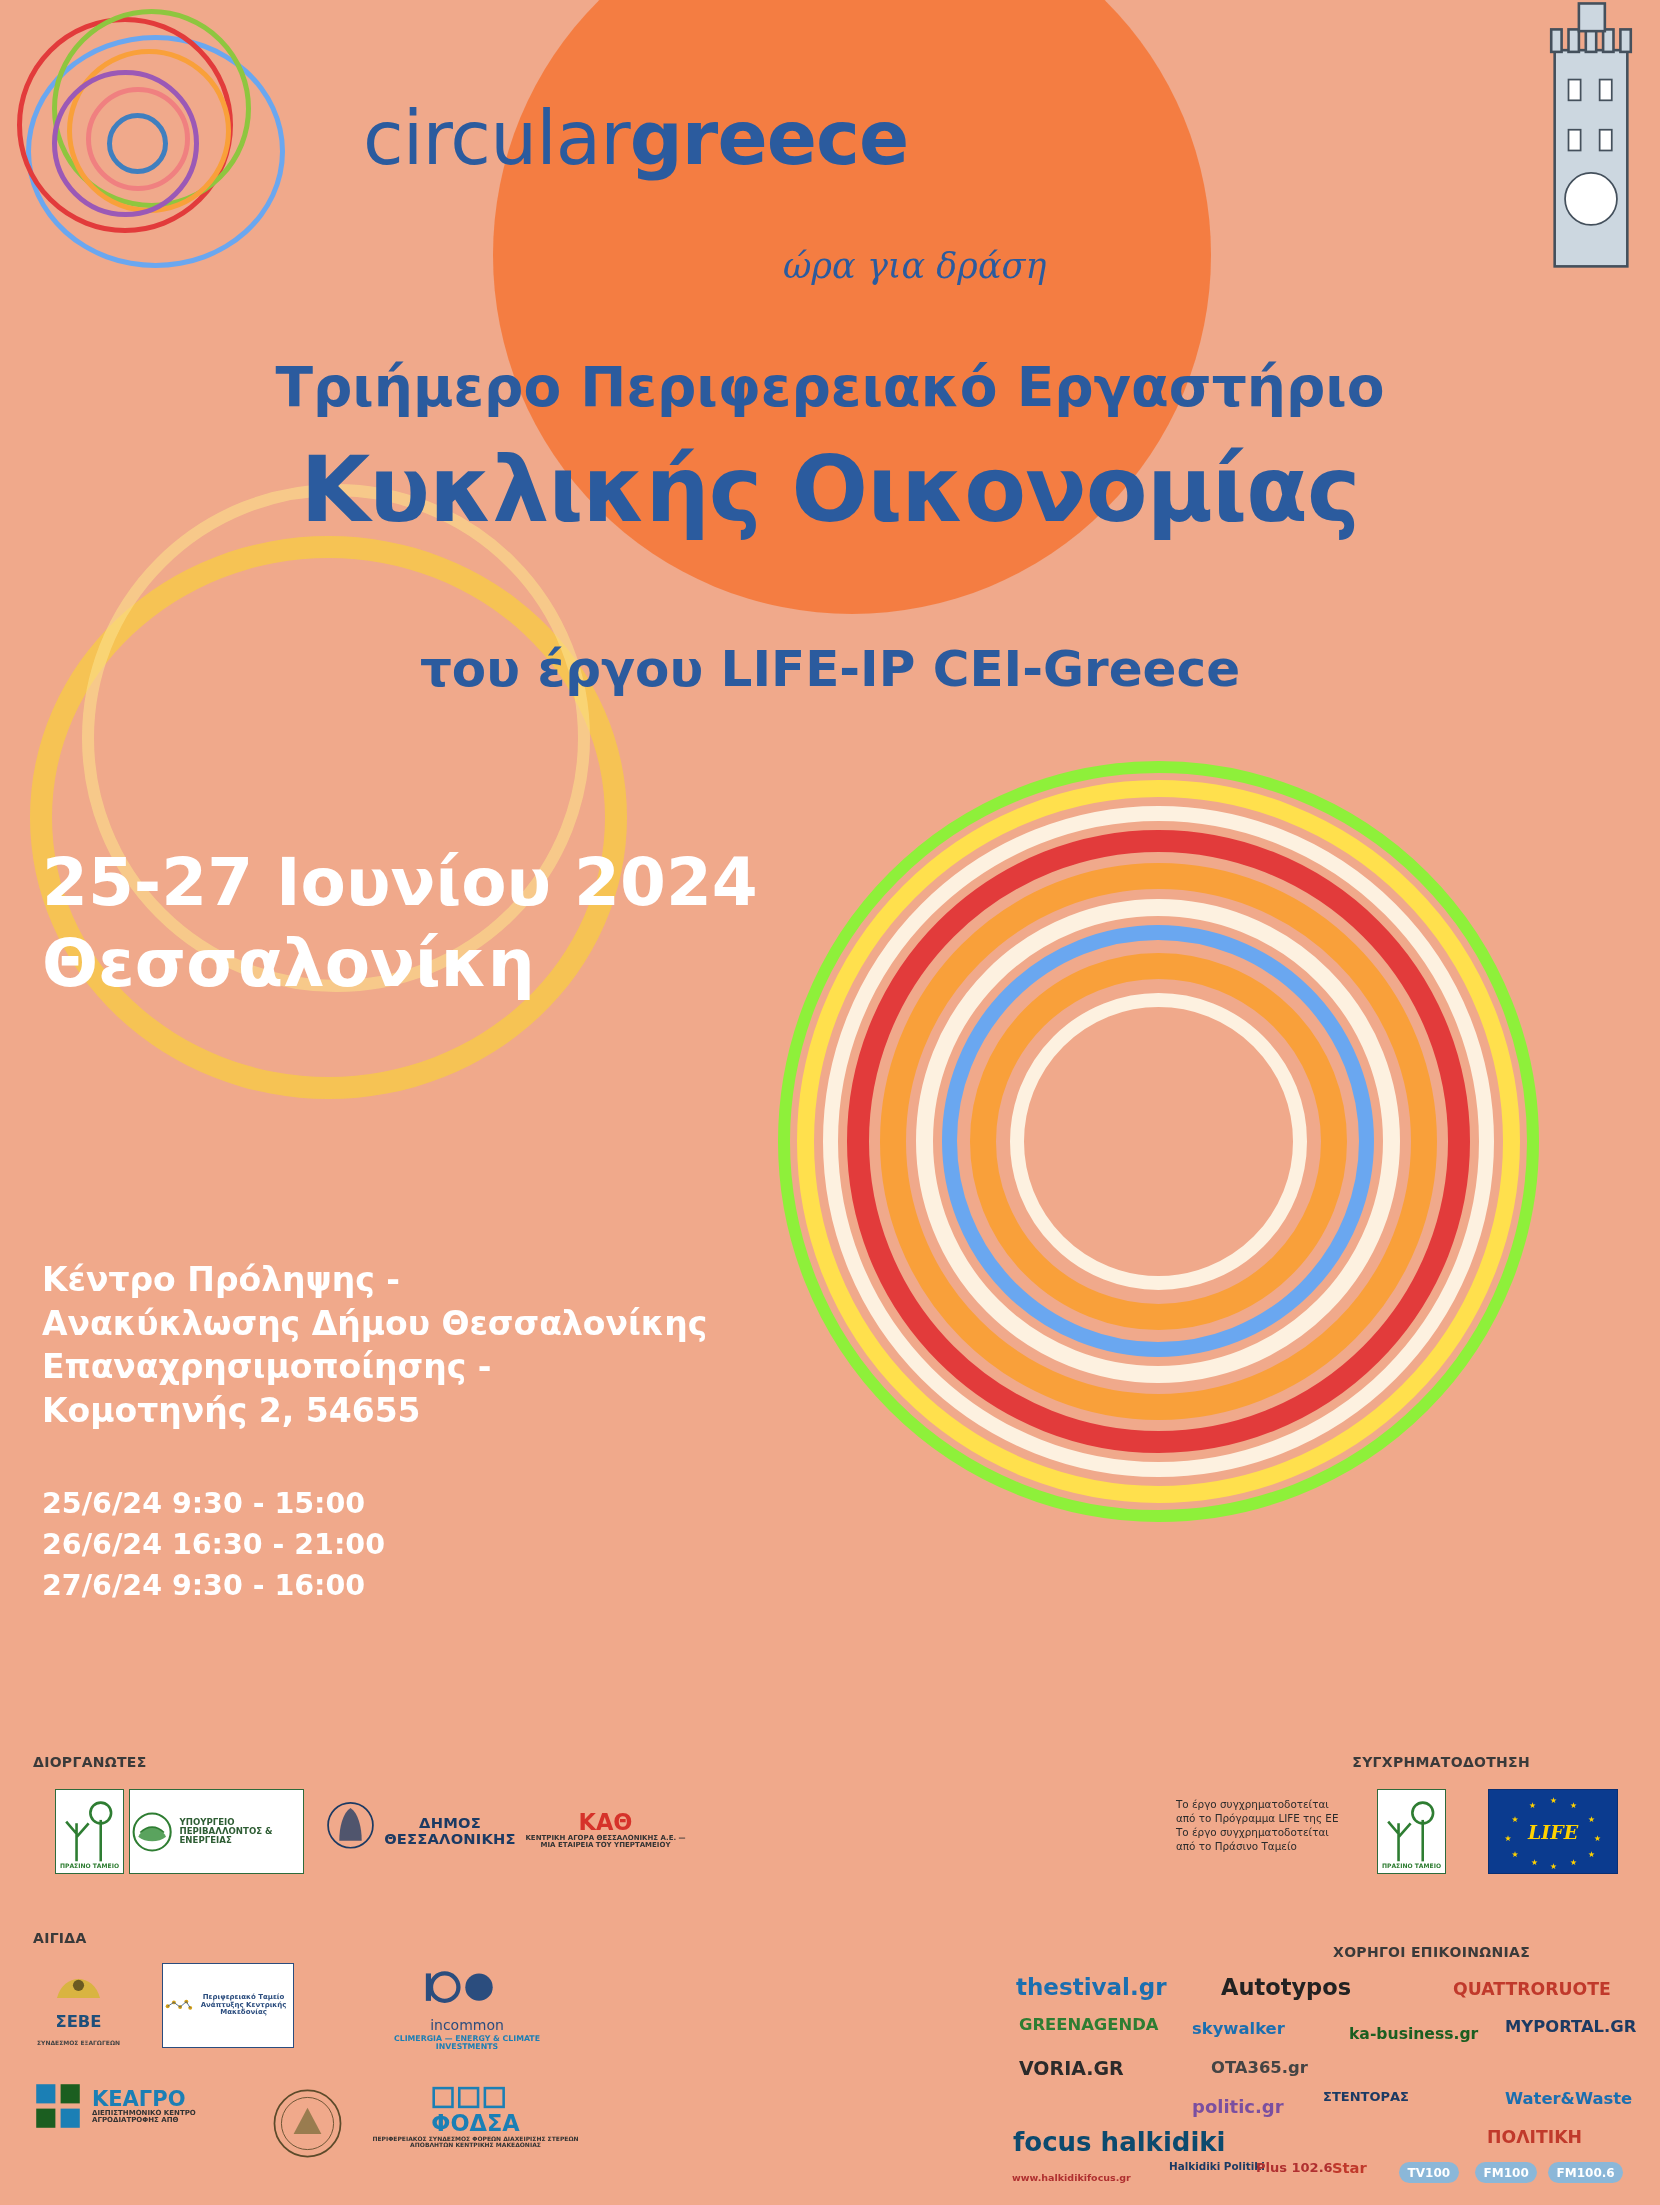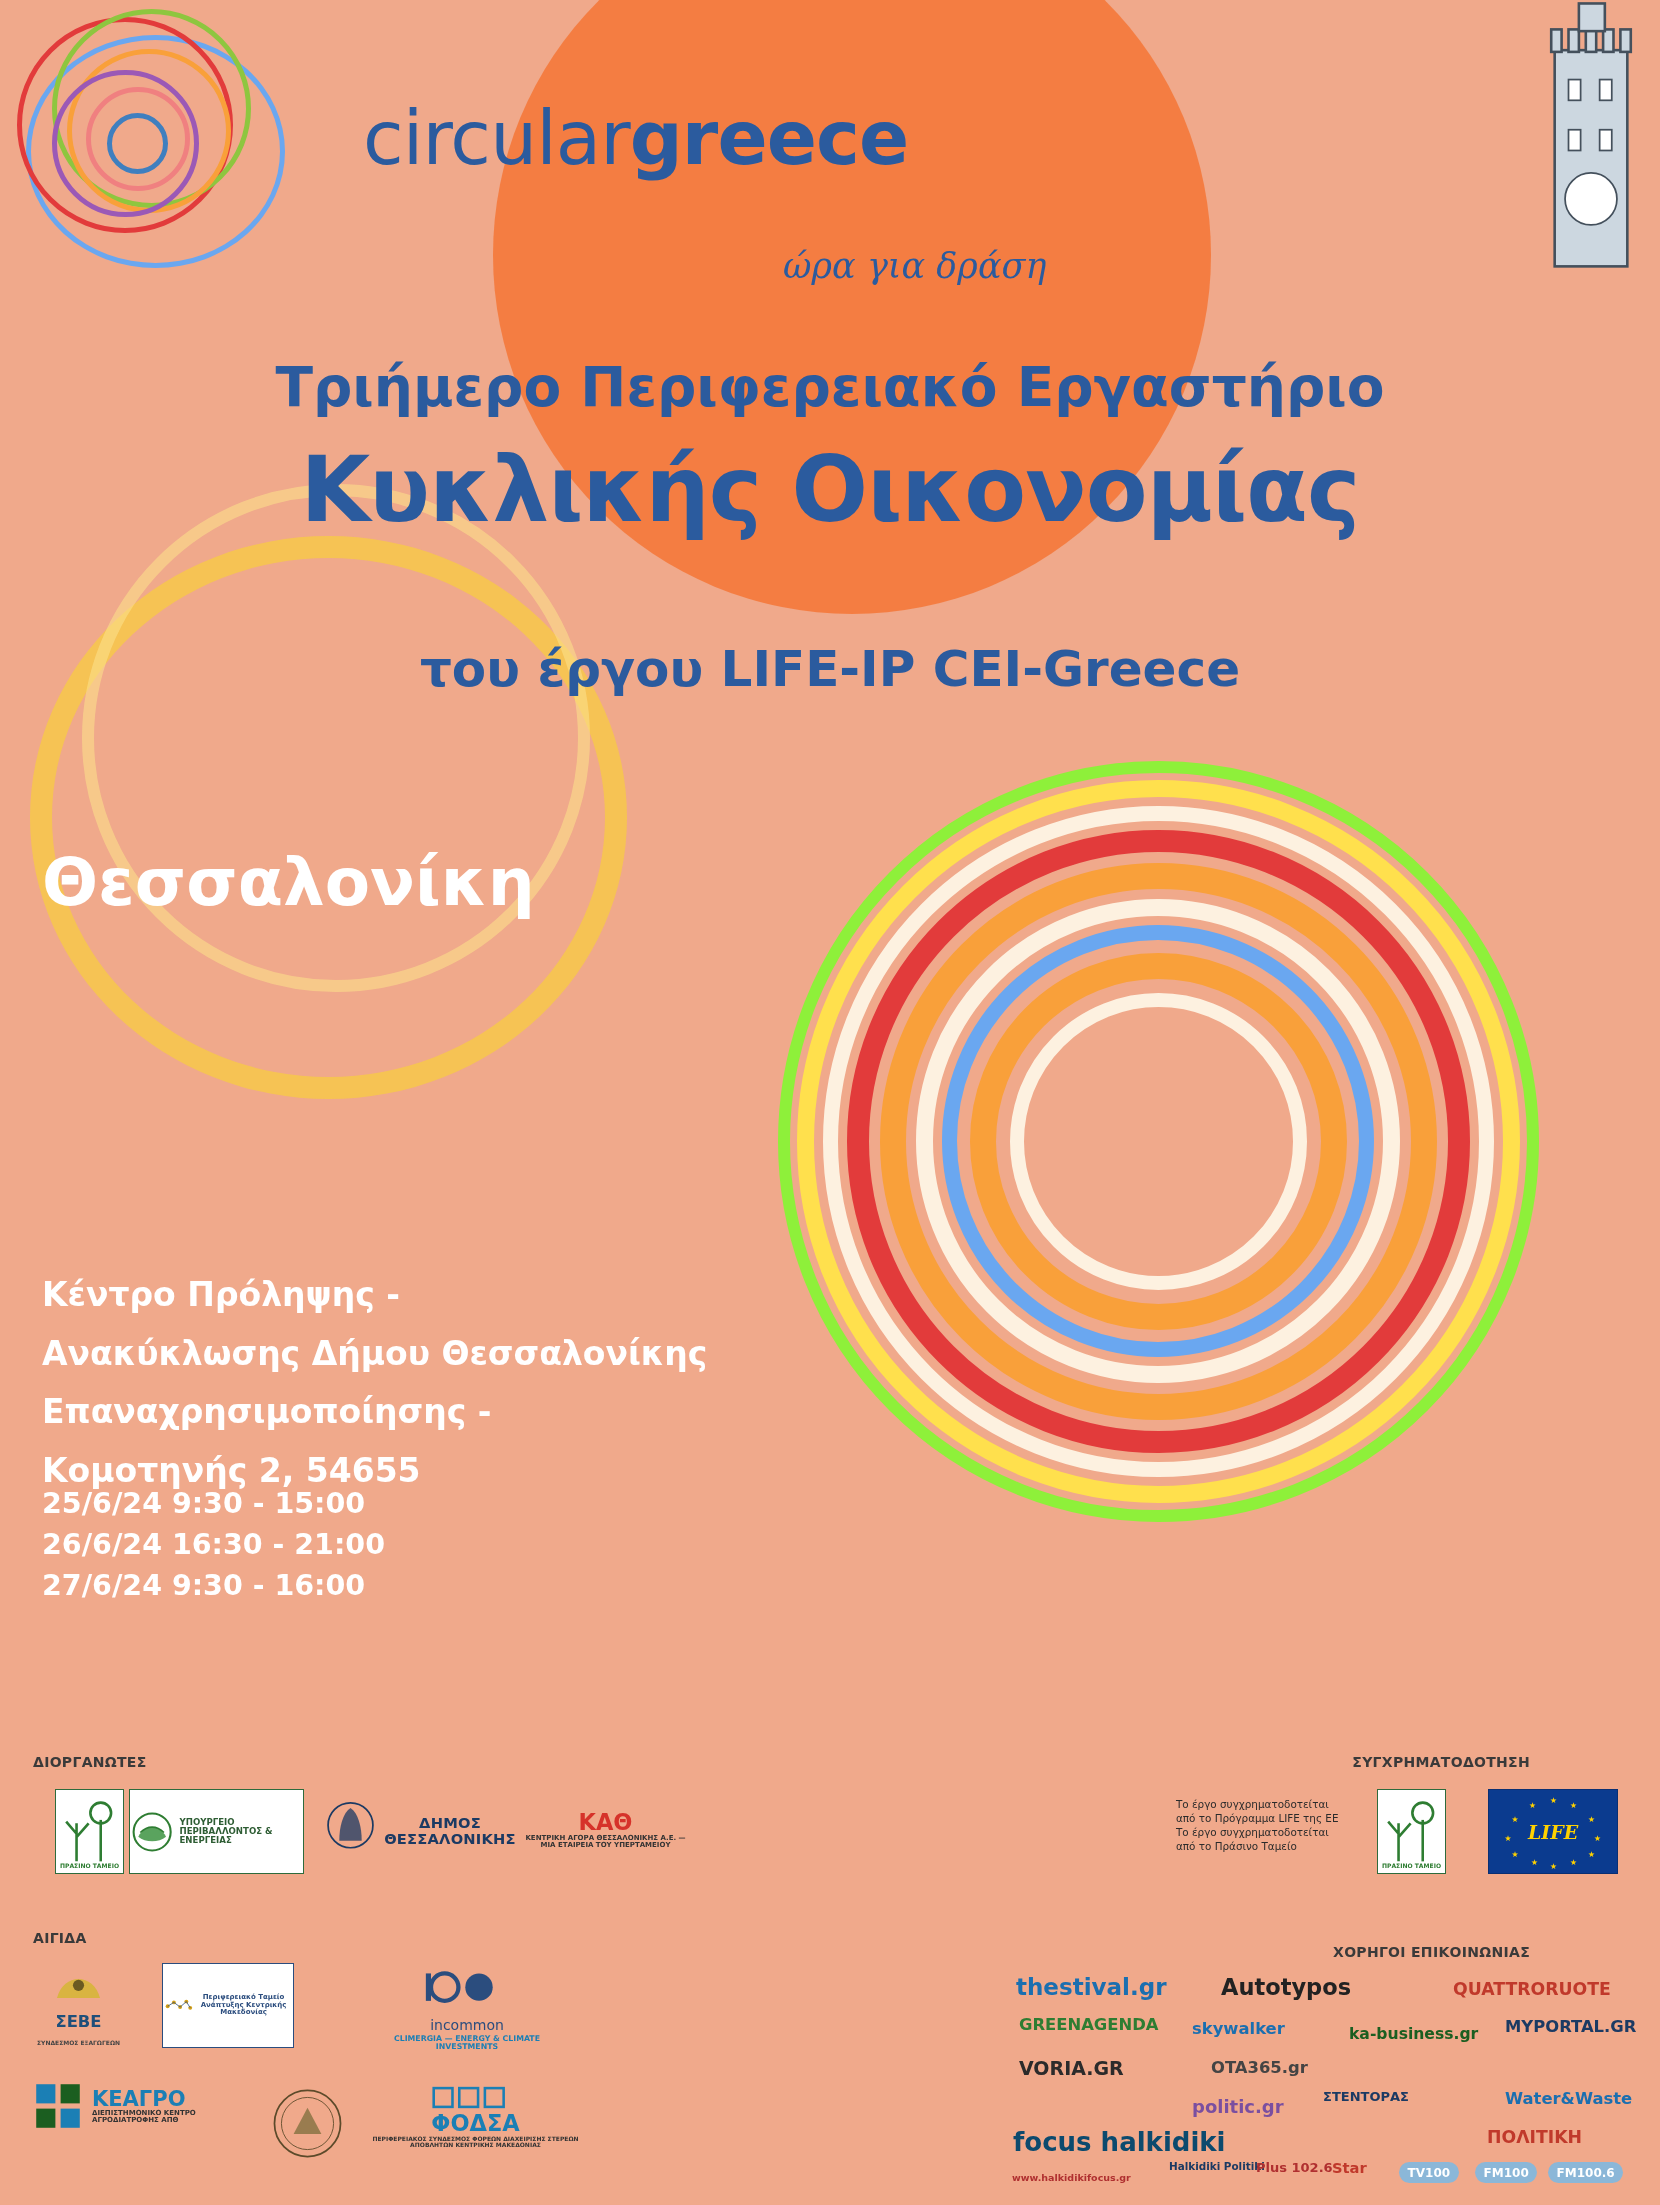--- a/index.html
+++ b/index.html
@@ -86,21 +86,21 @@
     position:absolute; left:42px; top:843px;
     font-size:66px; font-weight:700; color:#ffffff; line-height:1.22;
   }
 
   
   .venue {
     position:absolute; left:42px; top:1258px;
     font-size:33px; font-weight:700; color:#ffffff; line-height:1.32;
     max-width:951px;
   }
-  .venue .street { display:block;margin-top:15px; }
+  .venue .street { display:block; }
   .times {
     position:absolute; left:42px; top:1483px;
     font-size:28.5px; font-weight:700; color:#ffffff; line-height:1.44;
   }
 
   
   .footer { position:absolute; left:0; right:0; top:1747px; bottom:0; }
   .sect-label {
     position:absolute; font-size:14px; font-weight:700; color:#3a3a3a;
     letter-spacing:0.3px;
@@ -186,20 +186,21 @@
         <circle cx="60" cy="230" r="30"></circle>
       </g>
     </svg>
   </div>
 
   <div class="t1">Τριήμερο Περιφερειακό Εργαστήριο</div>
   <div class="t2">Κυκλικής Οικονομίας</div>
   <div class="t3">του έργου LIFE-IP CEI-Greece</div>
 
   <div class="date">
+    <div>25-27 Ιουνίου 2024</div>
     <div>Θεσσαλονίκη</div>
   </div>
 
   <div class="venue">
     <span class="street">Κέντρο Πρόληψης -</span>
     <span class="street">Ανακύκλωσης Δήμου Θεσσαλονίκης</span>
     <span class="street">Επαναχρησιμοποίησης -</span>
     <span class="street">Κομοτηνής 2, 54655</span>
   </div>
   <div class="times">

